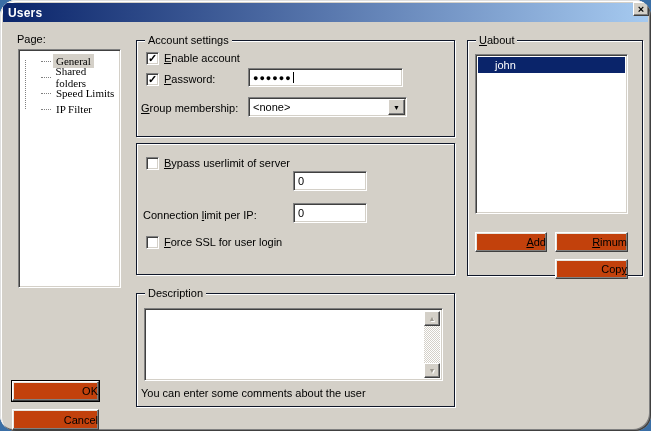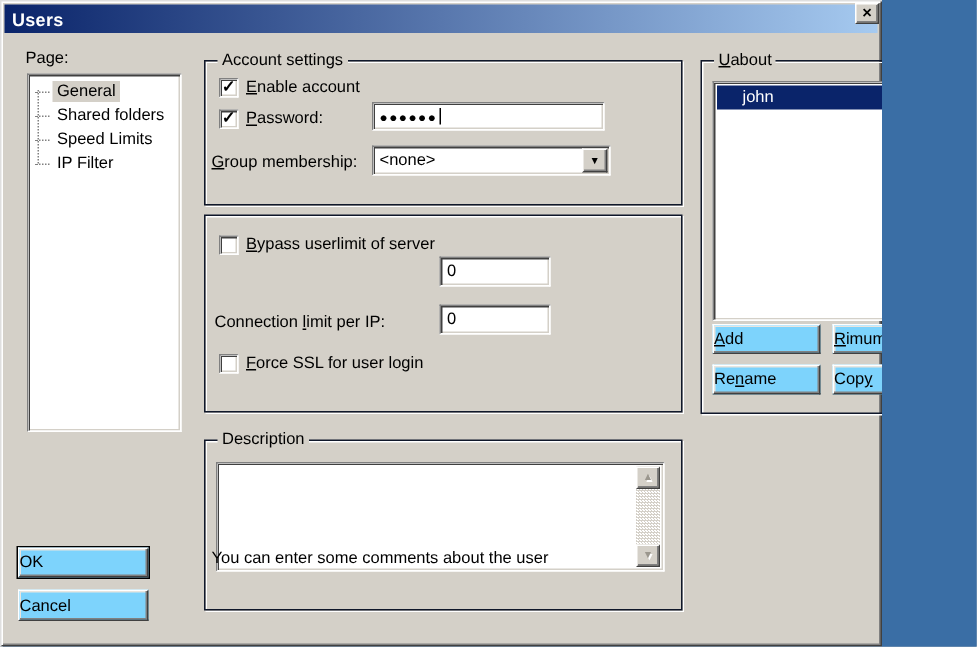--- a/index.html
+++ b/index.html
@@ -1,22 +1,23 @@
 <!DOCTYPE html>
 <html style="--titlebar-start: #0a246a; --titlebar-end: #a6caf0; --selection: #0a246a; --face: #d4d0c8;"><head>
 <meta charset="utf-8">
 <style>
   html,body{margin:0;padding:0;background:#3a6ea5;}
   *{box-sizing:border-box;}
   .win{
-    position:relative;width:588px;height:431px;background:#d4d0c8;
+    position:relative;width:651px;height:431px;background:#d4d0c8;
     font-family:"Liberation Sans",sans-serif;font-size:11px;color:#000;
     box-shadow: inset 1px 1px 0 #dfdfdf, inset -1px -1px 0 #404040,
                 inset 2px 2px 0 #ffffff, inset -2px -2px 0 #808080;
     overflow:hidden;
+    border-radius:16px;
   }
   .titlebar{
     position:absolute;left:3px;top:3px;right:3px;height:19px;
     background:linear-gradient(90deg,var(--titlebar-start,#0a246a),var(--titlebar-end,#a6caf0));
     display:flex;align-items:center;padding-left:5px;
   }
   .titlebar .title{color:#fff;font-weight:bold;font-size:12px;letter-spacing:0.2px;}
   .close-btn{
     position:absolute;right:2px;top:2px;width:16px;height:14px;
     background:#d4d0c8;border:1px solid;border-color:#fff #404040 #404040 #fff;
@@ -32,42 +33,42 @@
     box-shadow: 1px 1px 0 #fff, inset 1px 1px 0 #fff;
   }
   .group-title{
     position:absolute;top:-7px;left:8px;background:#d4d0c8;padding:0 3px;line-height:13px;white-space:nowrap;
   }
   .sunken{
     background:#fff;border:1px solid;border-color:#808080 #fff #fff #808080;
     box-shadow: inset 1px 1px 0 #404040, inset -1px -1px 0 #d4d0c8;
   }
   .btn{
-    position:absolute;background:#7dd3fc;
+    position:absolute;background:#c2410c;
     border:1px solid;border-color:#fff #404040 #404040 #fff;
     box-shadow: inset -1px -1px 0 #808080, inset 1px 1px 0 #e8e5df;
-    display:flex;align-items:center;justify-content:flex-start;
-    font-family:"Liberation Sans",sans-serif;font-size:11px;color:#000;padding:0;cursor:default;
+    display:flex;align-items:center;justify-content:flex-end;
+    font-family:"Liberation Sans",sans-serif;font-size:11px;color:#000;padding:0;cursor:default;margin-top:16px;
   }
   .btn.default{box-shadow: 0 0 0 1px #000, inset -1px -1px 0 #808080, inset 1px 1px 0 #e8e5df;}
   .cb{position:absolute;width:13px;height:13px;display:flex;align-items:center;justify-content:center;}
   .cb .check{font-size:11px;font-weight:bold;line-height:9px;margin-top:-1px;}
   .field{position:absolute;display:flex;align-items:center;padding-left:4px;}
   .pw-dots{font-size:9px;font-weight:bold;letter-spacing:1px;}
   .caret{display:inline-block;width:1px;height:11px;background:#000;margin-left:1px;}
   .combo{position:absolute;display:flex;align-items:center;padding-left:4px;}
   .combo-btn{
     position:absolute;right:1px;top:1px;bottom:1px;width:17px;background:#d4d0c8;
     border:1px solid;border-color:#fff #404040 #404040 #fff;
     box-shadow: inset -1px -1px 0 #808080;
     display:flex;align-items:center;justify-content:center;font-size:7px;padding:0;
   }
   .tree{position:absolute;}
   .tree-vline{position:absolute;left:6px;top:10px;width:1px;height:49px;border-left:1px dotted #808080;}
-  .tree-item{position:absolute;left:0;height:16px;display:flex;align-items:center;padding-left:4px;width:100%;}
+  .tree-item{position:absolute;left:0;height:16px;display:flex;align-items:center;padding-left:22px;width:100%;font-family:Liberation Serif, serif;}
   .tree-dots{width:10px;height:1px;border-bottom:1px dotted #808080;margin-right:2px;}
   .tree-label{padding:1px 3px;line-height:12px;}
   .tree-label.selected{background:#d4d0c8;}
   .listbox{position:absolute;}
   .list-item{height:16px;line-height:16px;padding-left:17px;margin:2px 2px 0 2px;color:#fff;background:var(--selection,#0a246a);}
   .vscroll{position:absolute;right:2px;top:2px;bottom:2px;width:16px;background:#d4d0c8;}
   .sb-btn{
     position:absolute;left:0;width:16px;height:15px;background:#d4d0c8;
     border:1px solid;border-color:#fff #404040 #404040 #fff;
     box-shadow: inset -1px -1px 0 #808080;
@@ -166,36 +167,33 @@
     <div class="vscroll">
       <div class="sb-btn up">
         <span>▲</span>
       </div>
       <div class="sb-track"></div>
       <div class="sb-btn down">
         <span>▼</span>
       </div>
     </div>
   </div>
-  <span class="hint lbl" style="left:141px;top:366px">You can enter some comments about the user</span>
+  <span class="hint lbl" style="left:141px;top:387px">You can enter some comments about the user</span>
 
   <div class="groupbox" style="left:467px;top:40px;width:176px;height:236px">
     <span class="group-title"><span></span><span class="mn">U</span><span>about</span></span>
   </div>
   <div class="sunken listbox" style="left:475px;top:54px;width:153px;height:160px">
     <div class="list-item">
       <span>john</span>
     </div>
   </div>
   <button class="btn" style="left:475px;top:216px;width:72px;height:20px">
     <span><span></span><span class="mn">A</span><span>dd</span></span>
   </button>
   <button class="btn" style="left:555px;top:216px;width:73px;height:20px">
     <span><span></span><span class="mn">R</span><span>imum</span></span>
   </button>
-  <button class="btn" style="left:475px;top:243px;width:72px;height:20px">
-    <span><span>Re</span><span class="mn">n</span><span>ame</span></span>
-  </button>
   <button class="btn" style="left:555px;top:243px;width:73px;height:20px">
     <span><span>Cop</span><span class="mn">y</span><span></span></span>
   </button>
 
 </div>
 
 </body></html>

